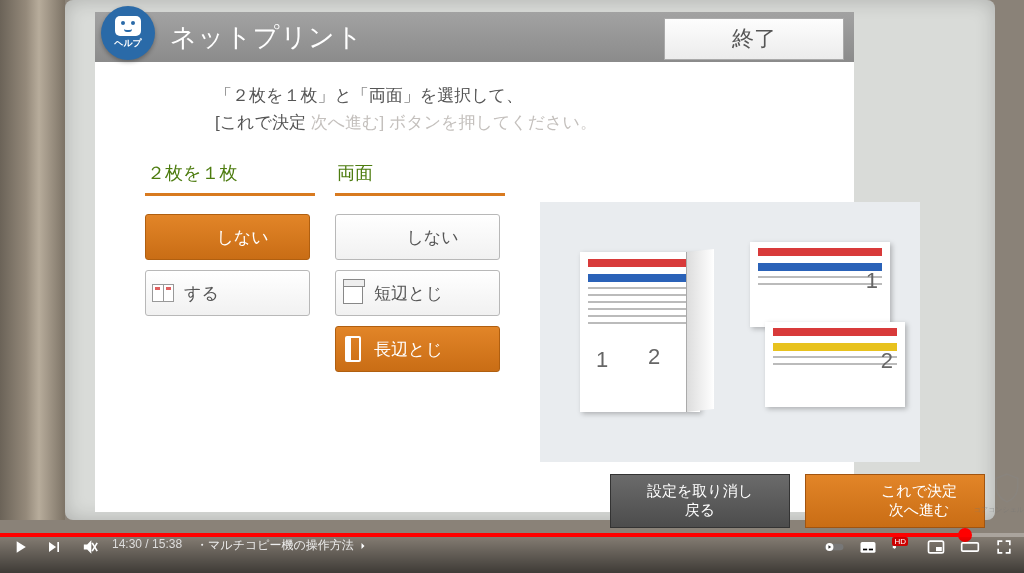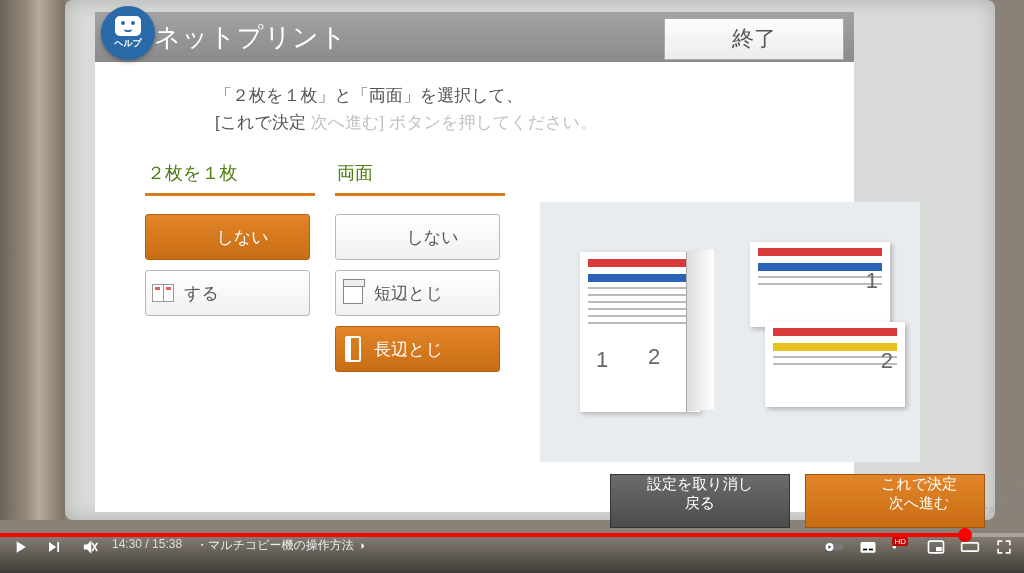--- a/index.html
+++ b/index.html
@@ -15,21 +15,21 @@
 
   
   .header { position:absolute; left:0; top:0; right:0; height:50px; background: linear-gradient(#a2a2a2,#8b8b8b); display:flex; align-items:center; padding-left:55px; }
   .help-badge { position:absolute; left:6px; top:-6px; width:54px; height:54px; border-radius:50%; background:#2a6aa8; display:flex; flex-direction:column; align-items:center; justify-content:center; box-shadow:0 2px 4px rgba(0,0,0,.3); }
   .help-face { width:26px; height:20px; background:#fff; border-radius:5px; position:relative; }
   .help-face::before, .help-face::after { content:""; position:absolute; width:4px; height:4px; background:#2a6aa8; border-radius:50%; top:5px; }
   .help-face::before { left:6px; }
   .help-face::after { right:6px; }
   .help-mouth { position:absolute; bottom:4px; left:9px; width:8px; height:3px; border-bottom:2px solid #2a6aa8; border-radius:0 0 6px 6px; }
   .help-label { color:#fff; font-size:9px; margin-top:1px; font-weight:bold; }
-  .app-title { color:#fff; font-size:26px; font-weight:500; margin-left:4px; letter-spacing:1px; }
+  .app-title { color:#fff; font-size:26px; font-weight:500; margin-left:20px; letter-spacing:1px; }
   .exit-btn { position:absolute; right:10px; top:6px; width:180px; height:42px; background:linear-gradient(#fdfdfd,#ececec); border:1px solid #aaa; display:flex; align-items:center; justify-content:center; color:#555; font-size:22px; }
 
   
   .instruction { position:absolute; left:120px; top:70px; color:#555; font-size:17px; line-height:1.6; }
   .instruction .faded { color:#c4c0bd; }
 
   
   .sections { position:absolute; left:50px; top:145px; width:770px; }
   .section-col { position:absolute; top:0; }
   .col1 { left:0; width:170px; }
@@ -57,21 +57,21 @@
   .pv-a { left:40px; top:50px; width:120px; height:160px; }
   .pv-a .fold { position:absolute; right:-14px; top:0; width:28px; height:160px; background:linear-gradient(90deg,#ddd,#fff); border-left:1px solid #aaa; transform:skewY(-6deg); transform-origin:left top; }
   .stripe { height:8px; margin:7px 8px 0; }
   .s-r{background:#d83a3a;} .s-b{background:#2a62b8;} .s-y{background:#e8c21e;}
   .line{ height:2px; background:#bbb; margin:5px 8px 0; }
   .num { position:absolute; font-size:22px; color:#666; }
   .pv-b1 { left:210px; top:40px; width:140px; height:85px; }
   .pv-b2 { left:225px; top:120px; width:140px; height:85px; }
 
   
-  .btm-btn { position:absolute; top:462px; height:54px; display:flex; flex-direction:column; align-items:center; justify-content:flex-start; color:#fff; font-size:15px; line-height:1.25; }
+  .btm-btn { position:absolute; top:462px; height:54px; display:flex; flex-direction:column; align-items:center; justify-content:center; color:#fff; font-size:15px; line-height:1.25; }
   .btm-cancel { left:515px; width:180px; background:linear-gradient(#6b6b6b,#4c4c4c); border:1px solid #333; }
   .btm-confirm { left:710px; width:180px; background:linear-gradient(#e28528,#c96d15); border:1px solid #a15410;padding-left:48px; }
 
   
   .wm { position:absolute; right:4px; bottom:70px; width:26px; height:30px; opacity:.35; }
   .wm svg { width:100%; height:100%; }
   .wm-label { position:absolute; right:0px; bottom:58px; font-size:7px; color:#777; opacity:.5; }
 
   
   .yt-progress { position:absolute; left:0; right:0; bottom:36px; height:4px; background:rgba(255,255,255,.28); }

